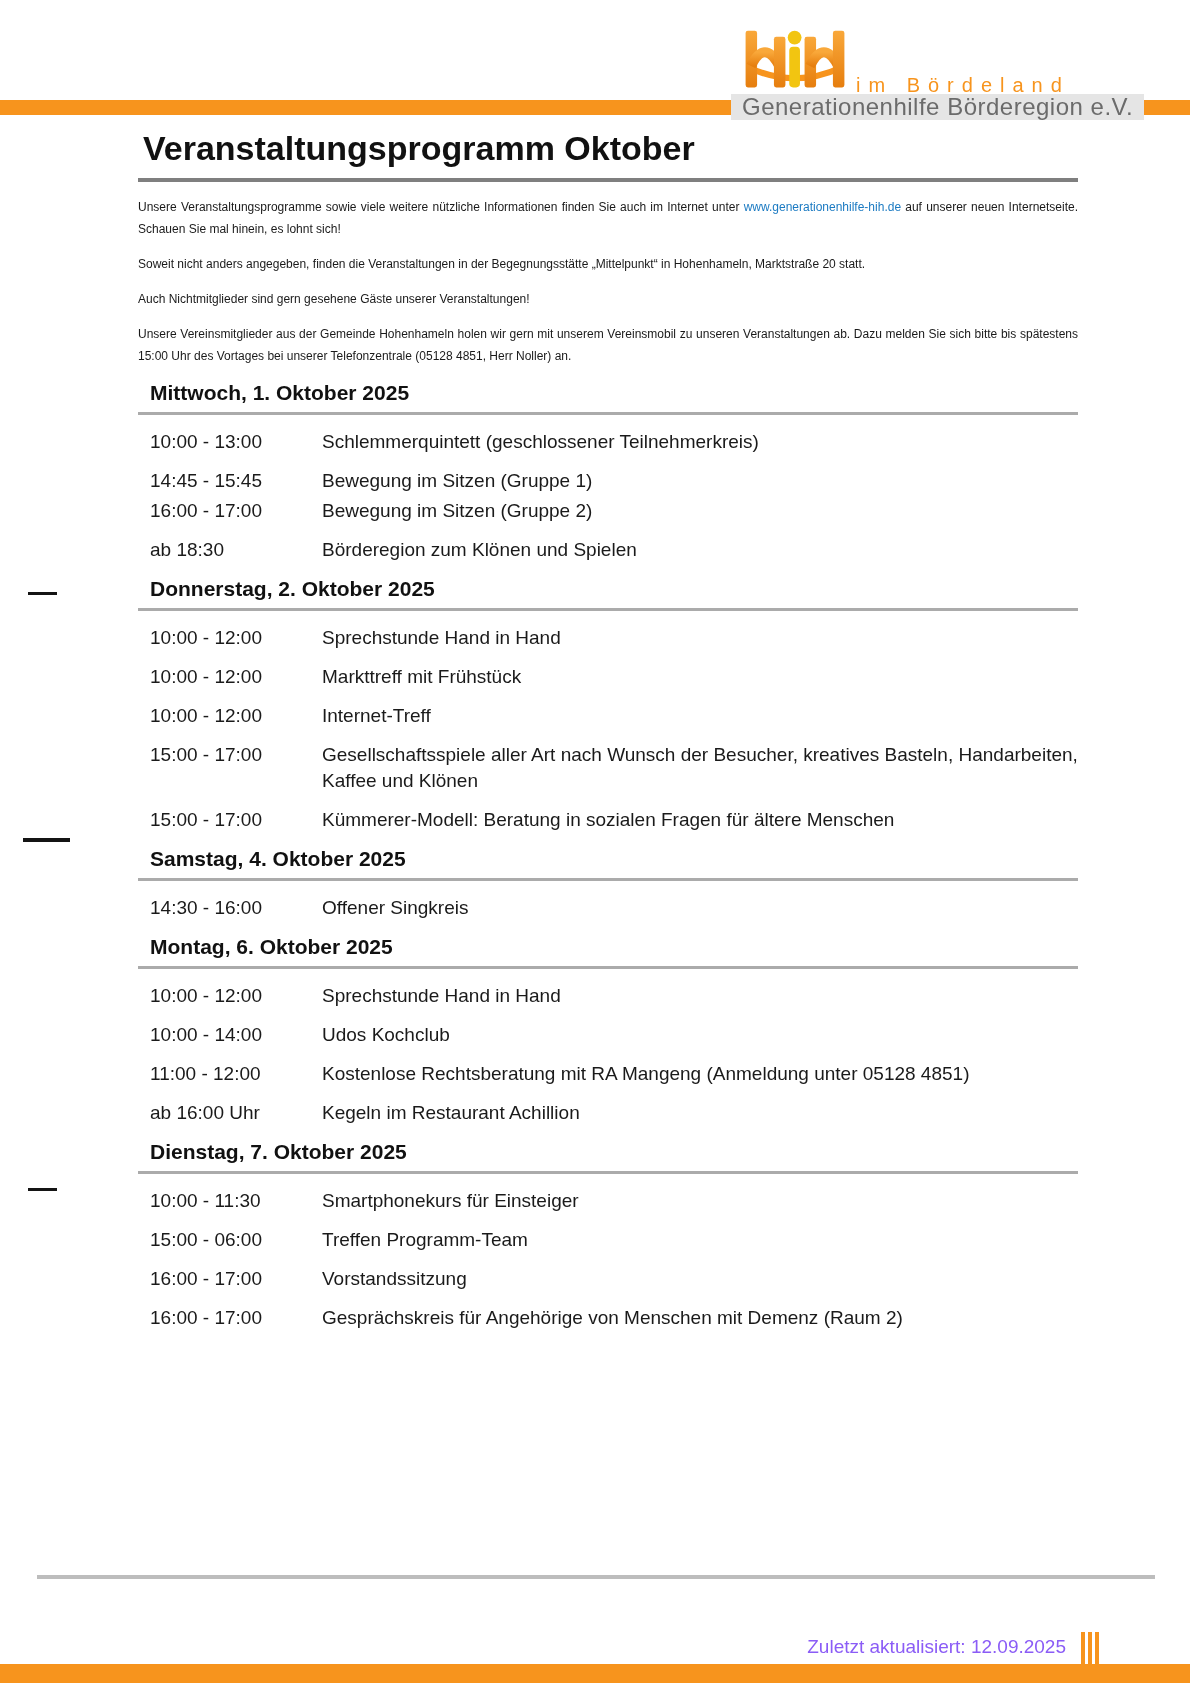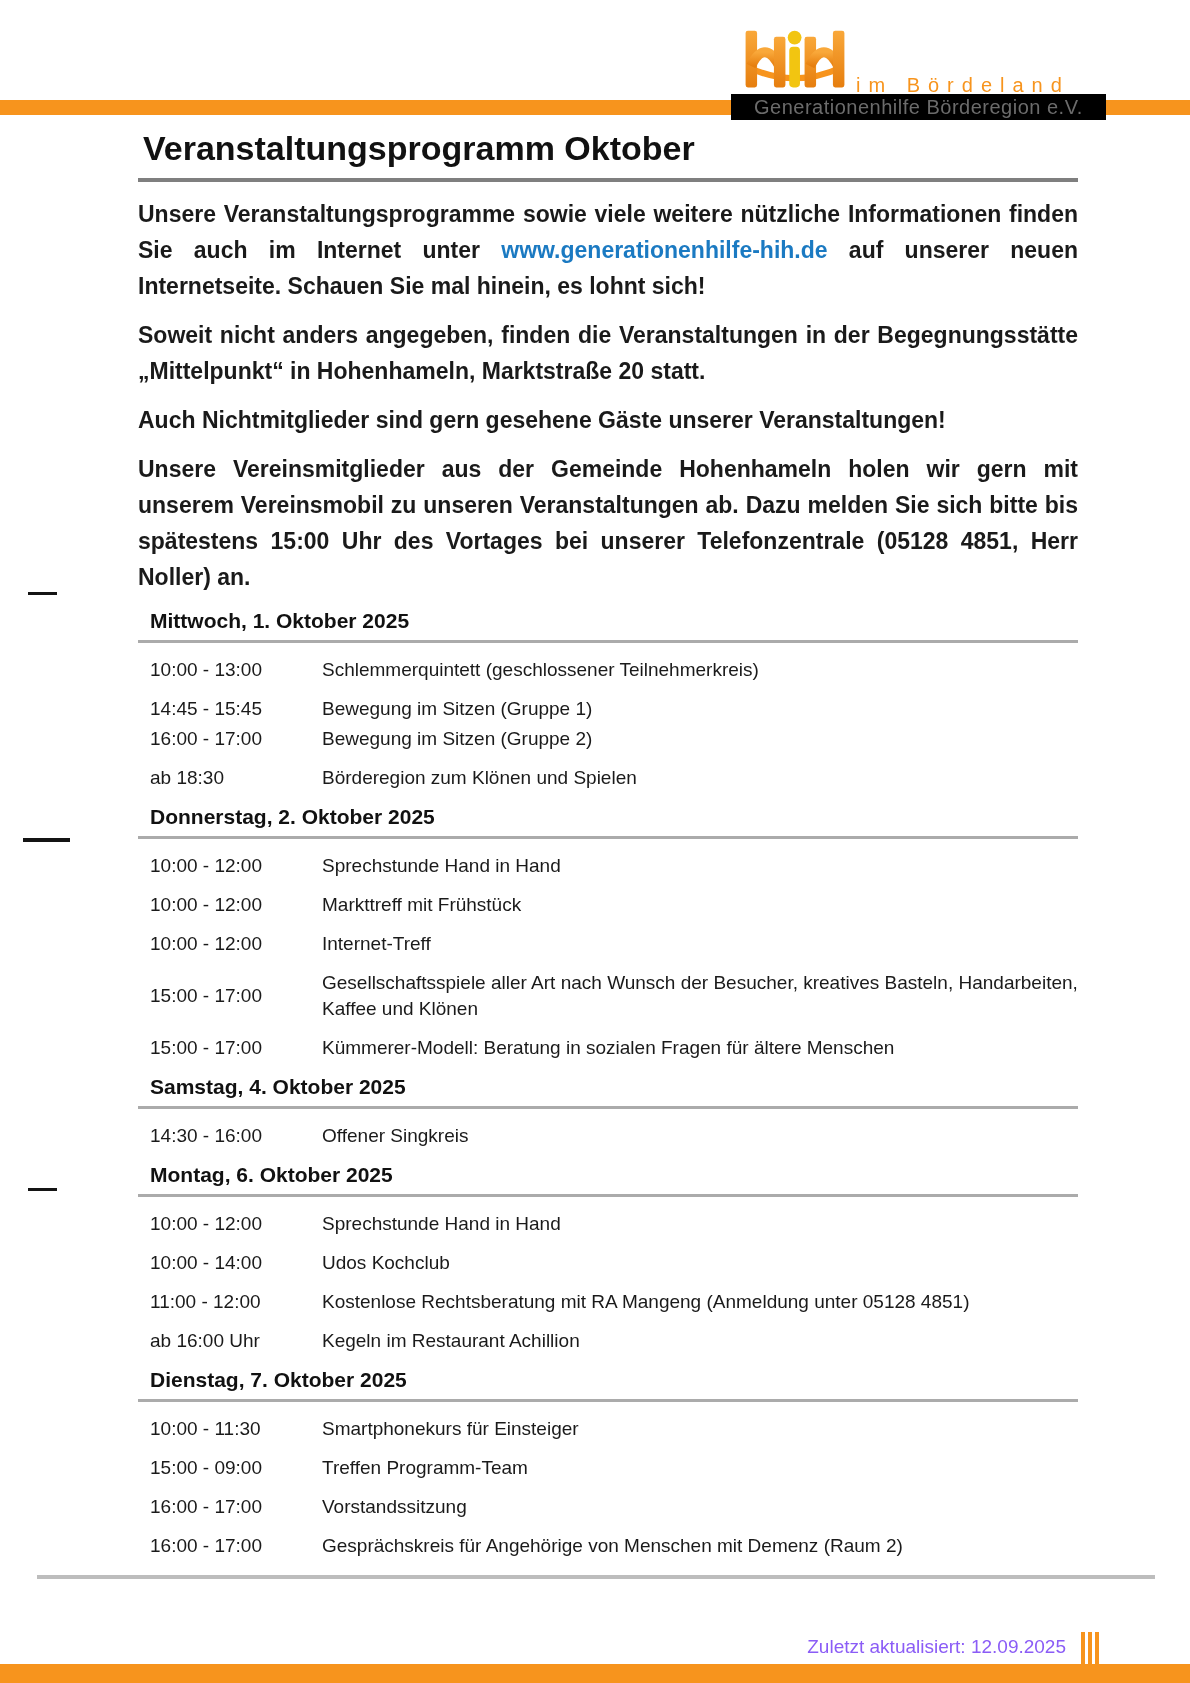--- a/index.html
+++ b/index.html
@@ -15,36 +15,36 @@
     position:absolute; left:850px; top:26px;
     font-family:"DejaVu Serif", serif; font-style:italic; font-weight:bold;
     font-size:40px; color:#DC7A12; white-space:nowrap;
   }
   .logo-sub {
     position:absolute; left:856px; top:74px;
     font-size:20px; font-weight:normal; letter-spacing:8px; color:#F7941D; white-space:nowrap;
   }
   .org-name {
     position:absolute; left:731px; top:94px; z-index:2;
-    background:#000000; padding:0 23px; height:26px; line-height:26px;
-    font-size:20px; letter-spacing:0.5px; color:#6B6B6B; white-space:nowrap;
+    background:#e5e5e5; padding:0 11px; height:26px; line-height:26px;
+    font-size:24px; letter-spacing:0.5px; color:#6B6B6B; white-space:nowrap;
   }
   
   .content { position:absolute; left:138px; top:128px; width:940px; }
   h1.doc-title {
     margin:0 0 0 5px; font-size:34px; font-weight:bold; color:#111; line-height:1.2;
   }
   .title-rule { height:4px; background:#7f7f7f; margin-top:9px; margin-bottom:14px; }
-  .para { margin:0 0 13px 0; font-size:23px; line-height:36px; text-align:justify;font-weight:bold; }
+  .para { margin:0 0 13px 0; font-size:12px; line-height:22px; text-align:justify; }
   .weblink { color:#1B7AC2; text-decoration:none; }
   
   .day-section { }
   .day-title { margin:0 0 0 12px; font-size:21px; font-weight:bold; color:#111; line-height:26px; }
   .day-rule { height:3px; background:#ABABAB; margin-top:6px; margin-bottom:14px; }
-  .event-row { display:flex; margin:0 0 13px 12px; font-size:19px; line-height:26px;align-items:center; }
+  .event-row { display:flex; margin:0 0 13px 12px; font-size:19px; line-height:26px; }
   .event-row.tight { margin-top:-9px; }
   .event-time { width:172px; flex-shrink:0; }
   .event-name { flex:1; }
   
   .page-mark { position:absolute; background:#141414; }
   .mark1 { left:28px; top:592px; width:29px; height:3px; }
   .mark2 { left:23px; top:838px; width:47px; height:4px; }
   .mark3 { left:28px; top:1188px; width:29px; height:3px; }
   
   .footer-rule { position:absolute; left:37px; top:1575px; width:1118px; height:4px; background:#BDBDBD; }
@@ -192,21 +192,21 @@
   <section class="day-section">
     <h2 class="day-title">Dienstag, 7. Oktober 2025</h2>
     <div class="day-rule"></div>
     <div class="rows">
   <div class="event-row">
     <div class="event-time">10:00 - 11:30</div>
     <div class="event-name">Smartphonekurs für Einsteiger</div>
   </div>
 
   <div class="event-row">
-    <div class="event-time">15:00 - 09:00</div>
+    <div class="event-time">15:00 - 06:00</div>
     <div class="event-name">Treffen Programm-Team</div>
   </div>
 
   <div class="event-row">
     <div class="event-time">16:00 - 17:00</div>
     <div class="event-name">Vorstandssitzung</div>
   </div>
 
   <div class="event-row">
     <div class="event-time">16:00 - 17:00</div>

